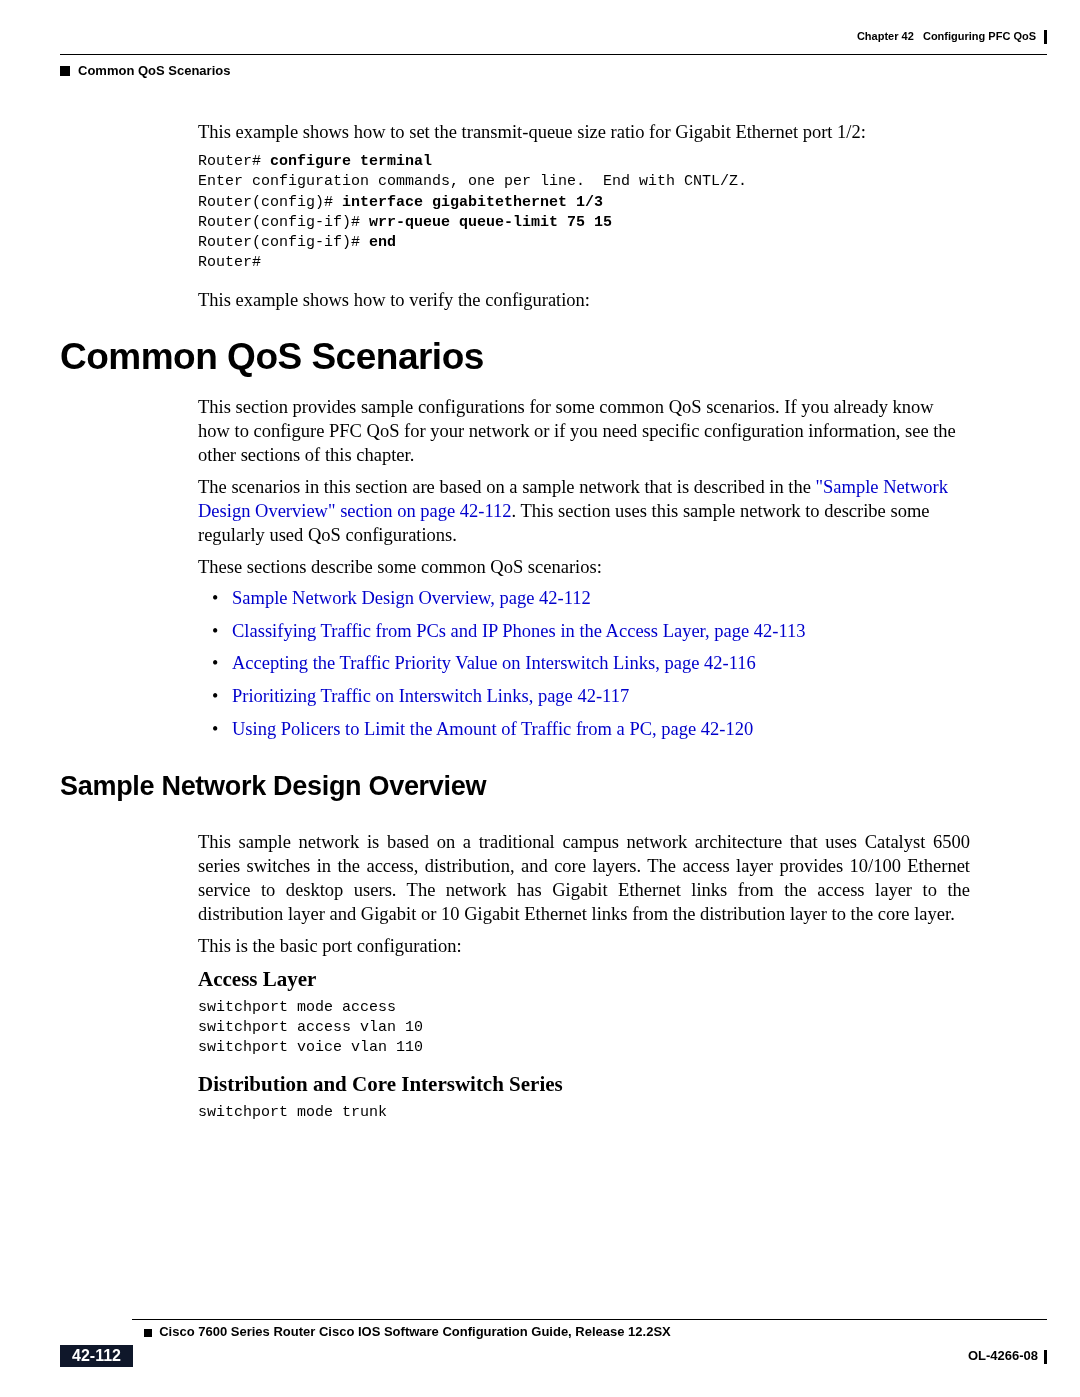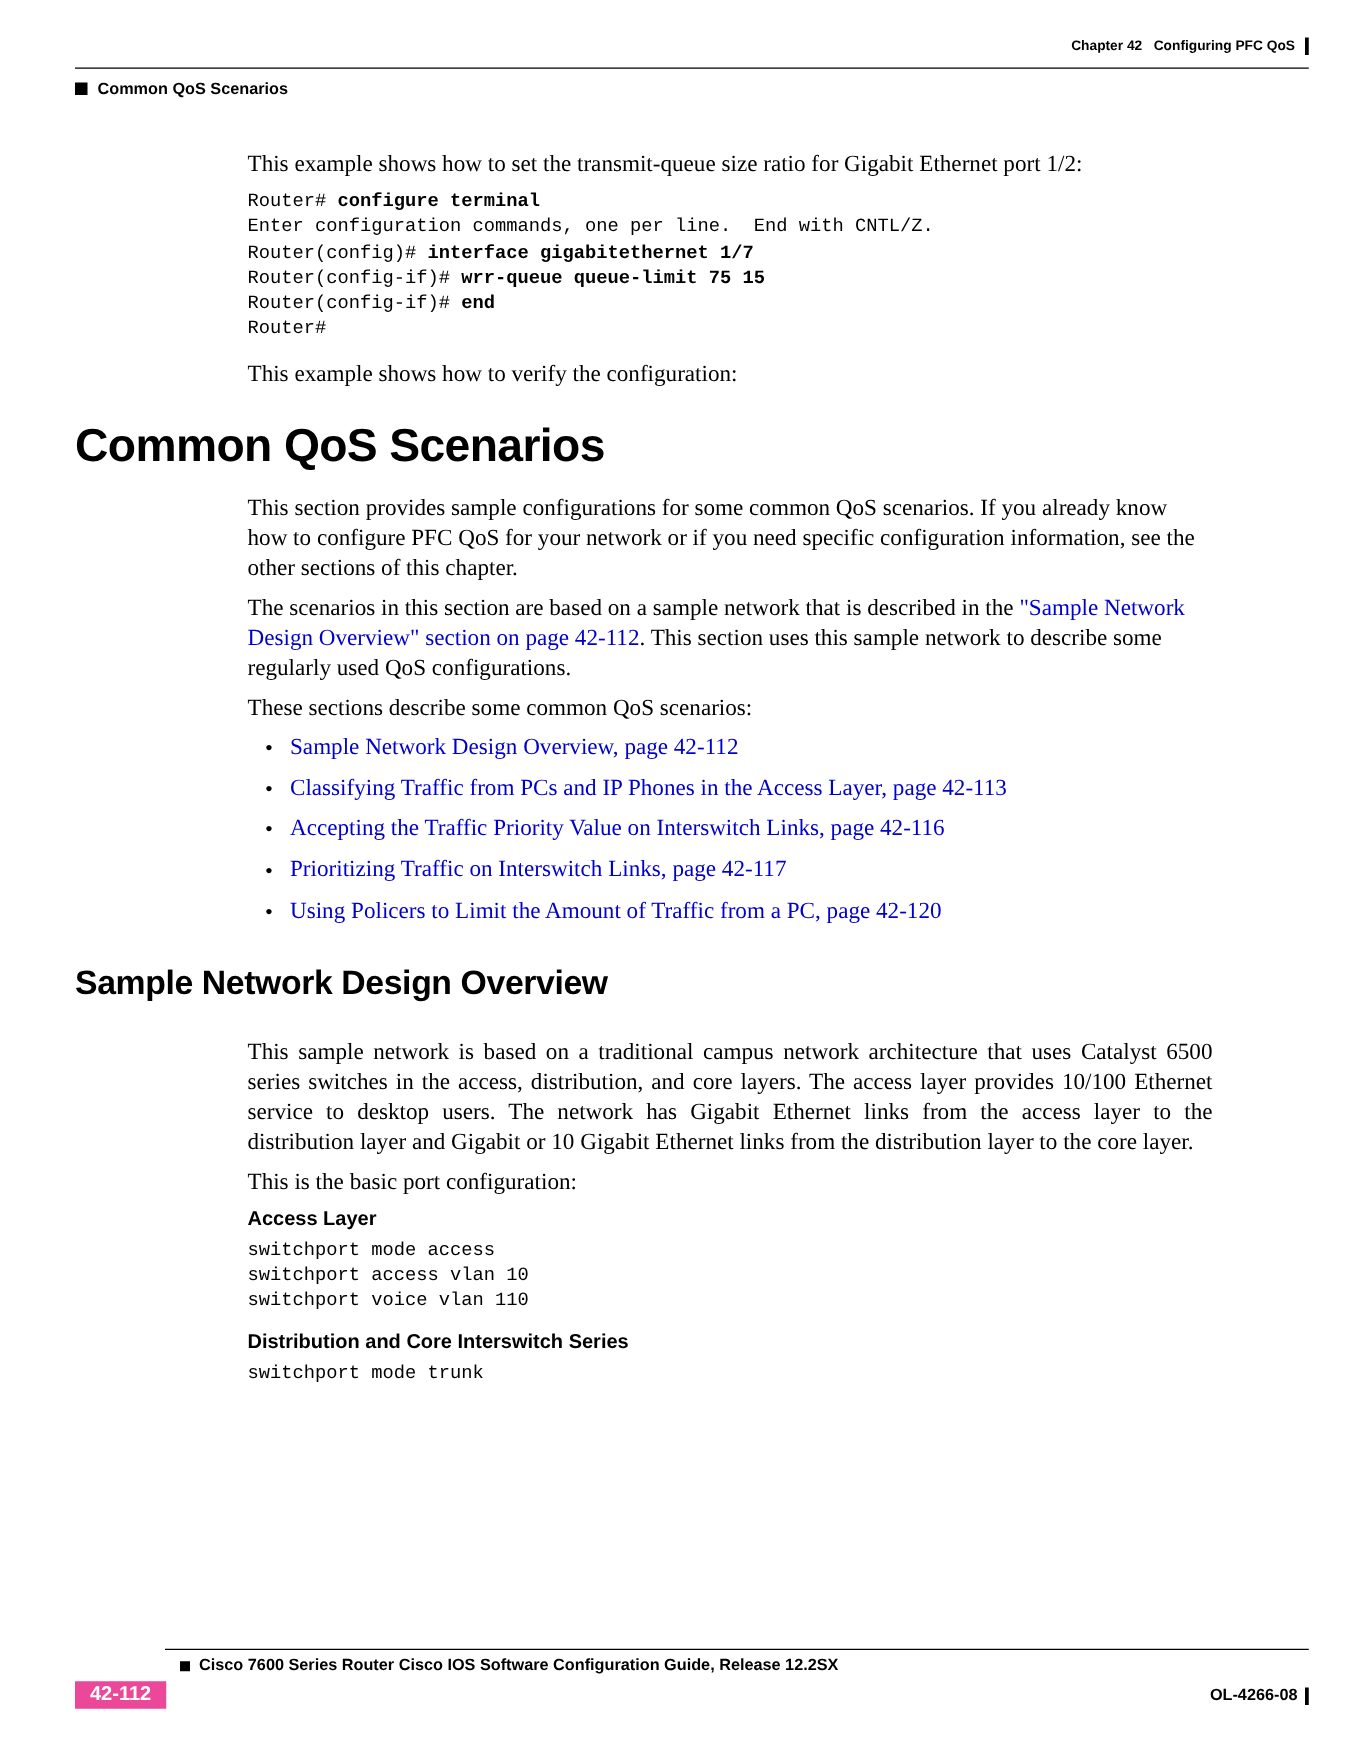--- a/index.html
+++ b/index.html
@@ -102,23 +102,23 @@
       line-height: 1.28;
     }
     .bulleted li::before {
       content: "•";
       position: absolute;
       left: 14px;
       top: 0;
       font-size: 18px;
     }
     .subhead {
-      font-family: Liberation Sans, sans-serif;
-      font-weight: bold;
-      font-size: 16px;
+      font-family: Liberation Serif, serif;
+      font-weight: bold;
+      font-size: 21px;
       margin-top: 0;
       margin-bottom: 6px;
     }
     .footer {
       position: absolute;
       bottom: 30px;
       left: 60px;
       right: 33px;
     }
     .footer-rule {
@@ -132,21 +132,21 @@
       font-weight: bold;
       margin-left: 80px;
       margin-bottom: 6px;
     }
     .footer-row {
       display: flex;
       justify-content: space-between;
       align-items: center;
     }
     .page-badge {
-      background: #ec4899;
+      background: #0f172a;
       color: #fff;
       font-family: Arial, Helvetica, sans-serif;
       font-weight: bold;
       font-size: 16px;
       padding: 2px 12px;
     }
     .footer-box {
       display: inline-block;
       width: 8px;
       height: 8px;
@@ -178,21 +178,21 @@
 <div class="breadcrumb-row">
   <span class="breadcrumb-box"></span><span class="breadcrumb-text">Common QoS Scenarios</span>
 </div>
 
 <div class="content">
 
   <p class="body-text">This example shows how to set the transmit-queue size ratio for Gigabit Ethernet port 1/2:</p>
 
   <div class="code-block"><span>Router# </span><span class="bold">configure terminal</span>
 <span>Enter configuration commands, one per line.  End with CNTL/Z.</span>
-<span>Router(config)# </span><span class="bold">interface gigabitethernet 1/7</span>
+<span>Router(config)# </span><span class="bold">interface gigabitethernet 1/3</span>
 <span>Router(config-if)# </span><span class="bold">wrr-queue queue-limit 75 15</span>
 <span>Router(config-if)# </span><span class="bold">end</span>
 <span>Router#</span></div>
 
   <p class="body-text">This example shows how to verify the configuration:</p>
 
 
   <h1>Common QoS Scenarios</h1>
 
   <p class="body-text">This section provides sample configurations for some common QoS scenarios. If you already know how to configure PFC QoS for your network or if you need specific configuration information, see the other sections of this chapter.</p>

